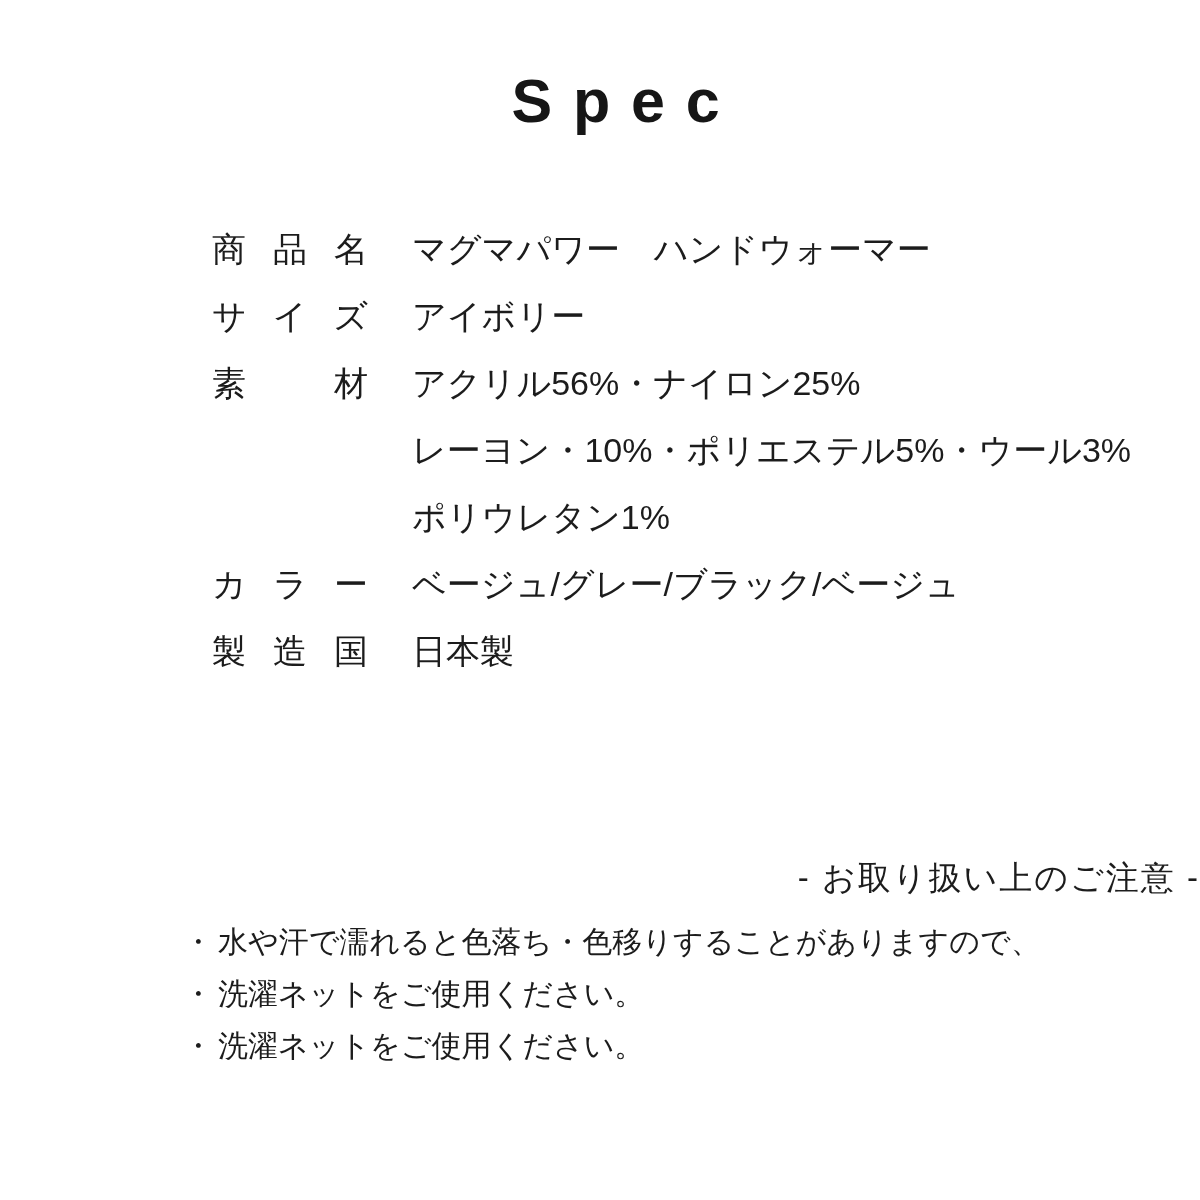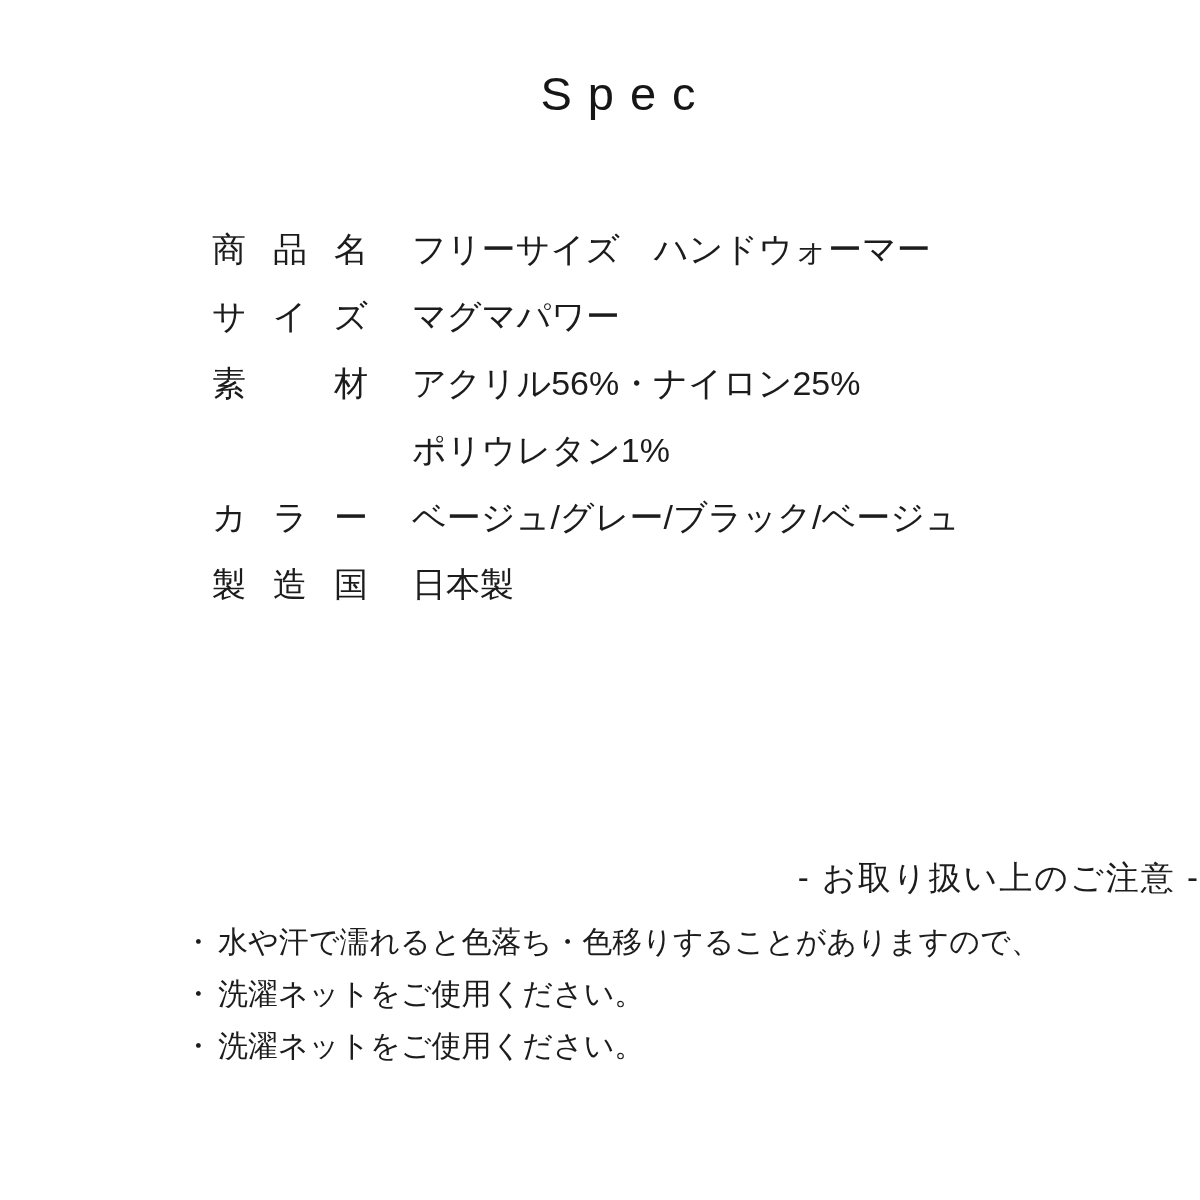--- a/index.html
+++ b/index.html
@@ -16,22 +16,22 @@
     overflow: hidden;
   }
 
   
   .title {
     position: absolute;
     top: 66px;
     left: 52px;
     right: 0;
     text-align: center;
-    font-size: 47px;
-    font-weight: 400;
+    font-size: 61px;
+    font-weight: 700;
     letter-spacing: 0.34em;
     color: #161616;
   }
 
   
   .spec {
     position: absolute;
     left: 212px;
     top: 216px;
   }
@@ -97,36 +97,40 @@
 
 <div class="title">Spec</div>
 
 <div class="spec">
   <div class="spec-row">
     <div class="spec-label">
         <span>商</span>
         <span>品</span>
         <span>名</span>
       </div>
-    <div class="spec-value">フリーサイズ　ハンドウォーマー</div>
+    <div class="spec-value">マグマパワー　ハンドウォーマー</div>
   </div>
   <div class="spec-row">
     <div class="spec-label">
         <span>サ</span>
         <span>イ</span>
         <span>ズ</span>
       </div>
-    <div class="spec-value">マグマパワー</div>
+    <div class="spec-value">アイボリー</div>
   </div>
   <div class="spec-row">
     <div class="spec-label">
         <span>素</span>
         <span>材</span>
       </div>
     <div class="spec-value">アクリル56%・ナイロン25%</div>
+  </div>
+  <div class="spec-row">
+    <div class="spec-label"></div>
+    <div class="spec-value">レーヨン・10%・ポリエステル5%・ウール3%</div>
   </div>
   <div class="spec-row">
     <div class="spec-label"></div>
     <div class="spec-value">ポリウレタン1%</div>
   </div>
   <div class="spec-row">
     <div class="spec-label">
         <span>カ</span>
         <span>ラ</span>
         <span>ー</span>

